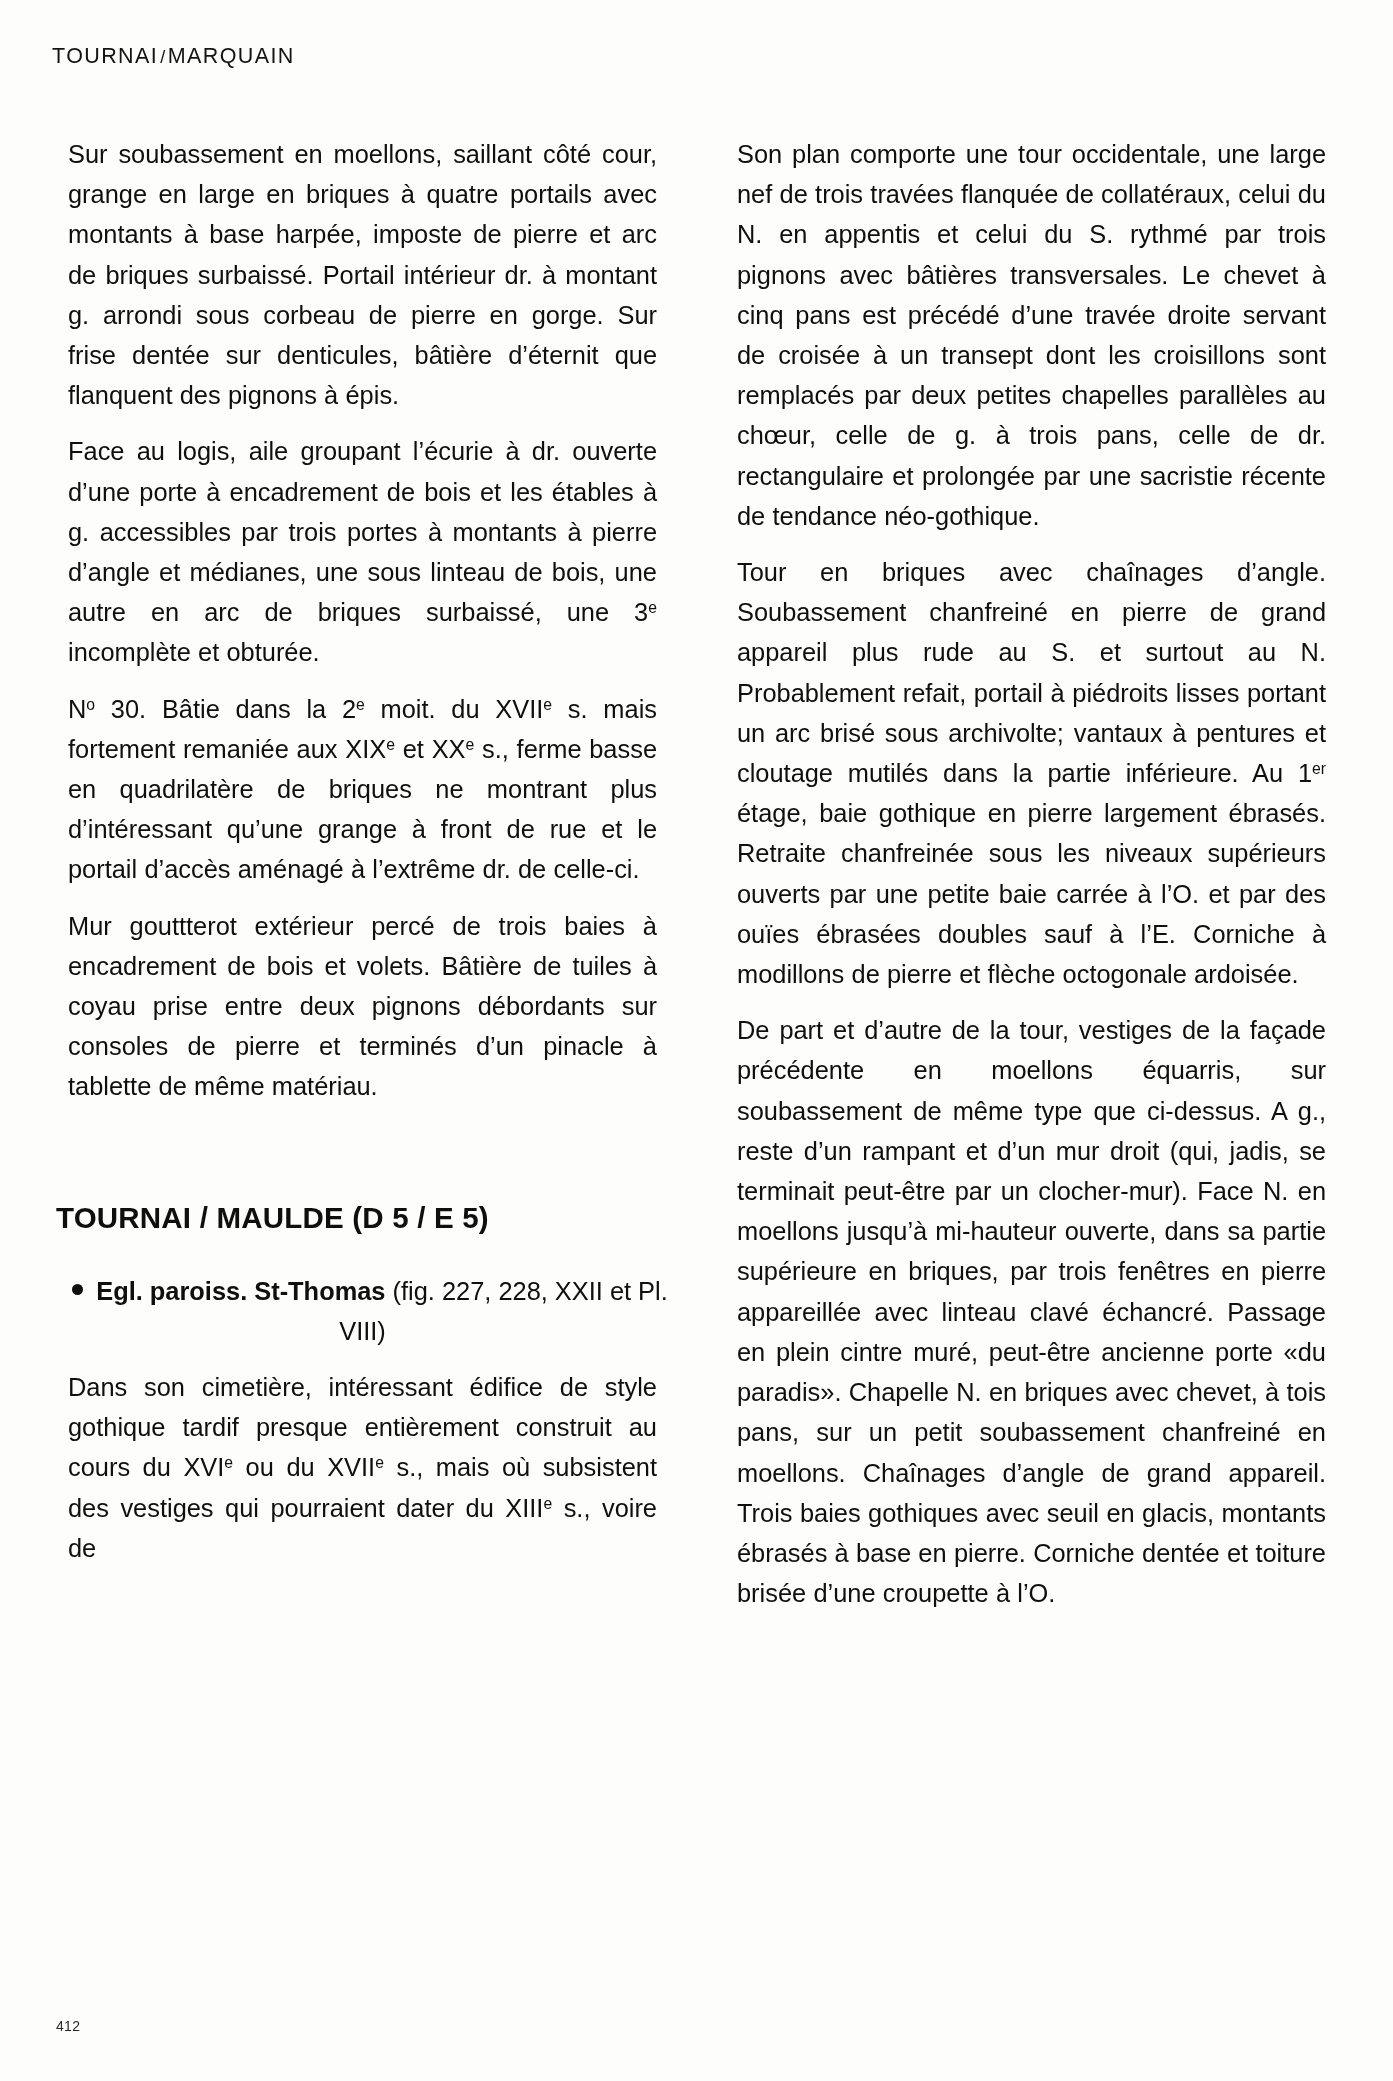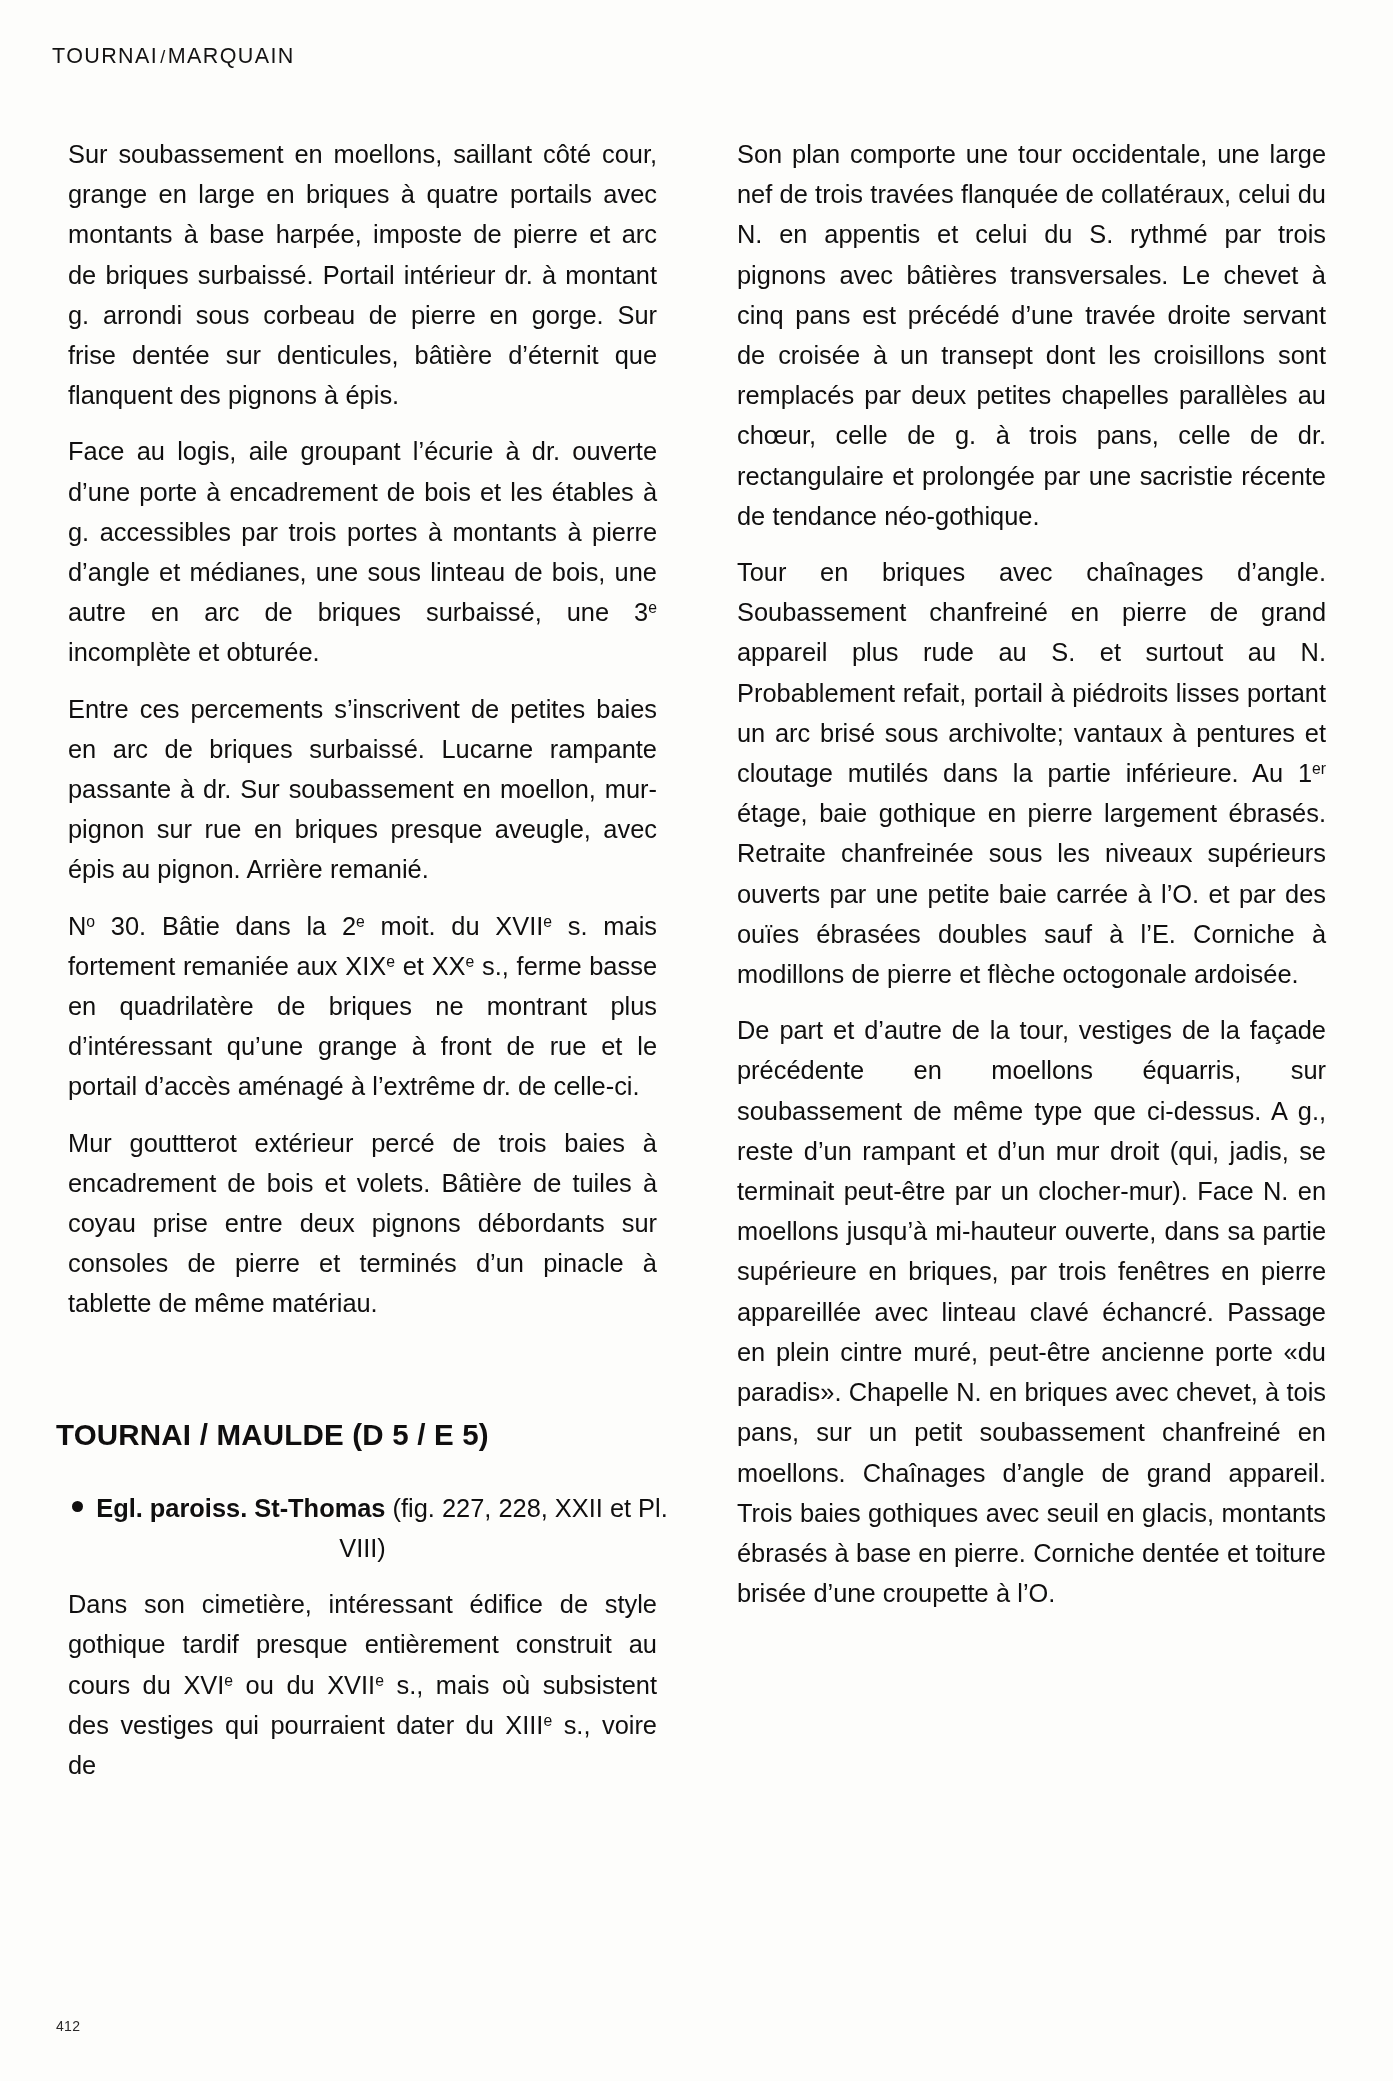--- a/index.html
+++ b/index.html
@@ -120,21 +120,20 @@
   <div class="runhead">
     <span>TOURNAI</span><span class="sep">/</span><span>MARQUAIN</span>
   </div>
 
   <div class="columns">
 
     <div class="col">
 
       <p class="para">Sur soubassement en moellons, saillant côté cour, grange en large en briques à quatre portails avec montants à base harpée, imposte de pierre et arc de briques surbaissé. Portail intérieur dr. à montant g. arrondi sous corbeau de pierre en gorge. Sur frise dentée sur denticules, bâtière d’éternit que flanquent des pignons à épis.</p>
       <p class="para">Face au logis, aile groupant l’écurie à dr. ouverte d’une porte à encadrement de bois et les étables à g. accessibles par trois portes à montants à pierre d’angle et médianes, une sous linteau de bois, une autre en arc de briques surbaissé, une 3<sup>e</sup> incomplète et obturée.</p>
-      <p class="para">Entre ces percements s’inscrivent de petites baies en arc de briques surbaissé. Lucarne rampante passante à dr. Sur soubassement en moellon, mur-pignon sur rue en briques presque aveugle, avec épis au pignon. Arrière remanié.</p>
       <p class="para gap-before">N<sup>o</sup> 30. Bâtie dans la 2<sup>e</sup> moit. du XVII<sup>e</sup> s. mais fortement remaniée aux XIX<sup>e</sup> et XX<sup>e</sup> s., ferme basse en quadrilatère de briques ne montrant plus d’intéressant qu’une grange à front de rue et le portail d’accès aménagé à l’extrême dr. de celle-ci.</p>
       <p class="para">Mur gouttterot extérieur percé de trois baies à encadrement de bois et volets. Bâtière de tuiles à coyau prise entre deux pignons débordants sur consoles de pierre et terminés d’un pinacle à tablette de même matériau.</p>
 
       <div class="sec-wrap">
         <h2 class="section">
           <span>TOURNAI</span>
           <span>/</span>
           <span>MAULDE</span>
           <span>(D 5 / E 5)</span>
         </h2>

